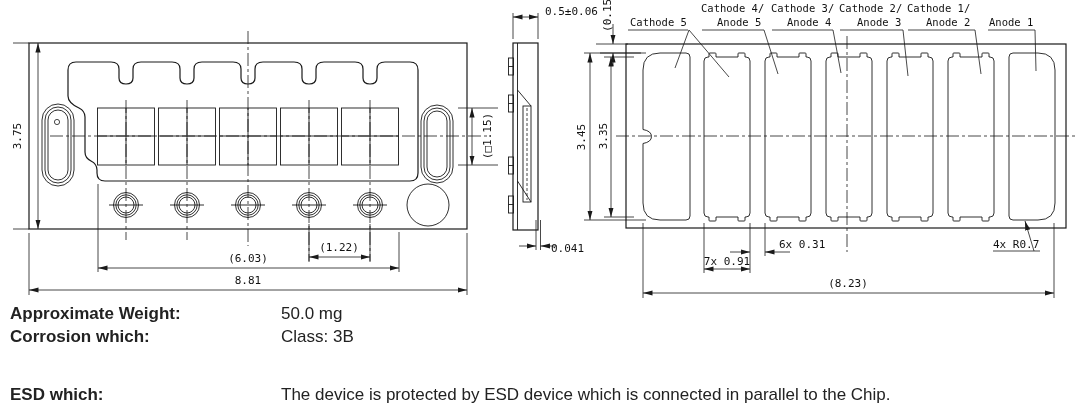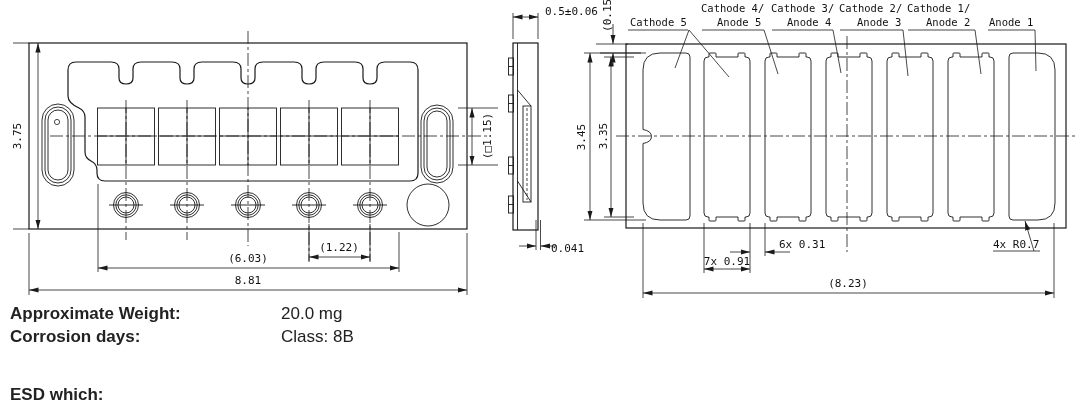--- a/index.html
+++ b/index.html
@@ -262,22 +262,23 @@
       <line class="dim" x1="643" y1="223" x2="643" y2="298"></line>
       <line class="dim" x1="1054" y1="223" x2="1054" y2="298"></line>
       <line class="dim" x1="643" y1="293" x2="1054" y2="293" marker-start="url(#ma)" marker-end="url(#ma)"></line>
       <text class="dimtxt" x="848" y="287" text-anchor="middle">(8.23)</text>
     </g>
   </g>
 </svg>
 
 <div class="specs">
   <div class="spec-label" style="top:304px">Approximate Weight:</div>
-  <div class="spec-value" style="top:304px">20.0 mg</div>
-
-  <div class="spec-label" style="top:327px">Corrosion days:</div>
-  <div class="spec-value" style="top:327px">Class: 8B</div>
+  <div class="spec-value" style="top:304px">50.0 mg</div>
+
+  <div class="spec-label" style="top:327px">Corrosion which:</div>
+  <div class="spec-value" style="top:327px">Class: 3B</div>
 
 
   <div class="spec-label" style="top:385px">ESD which:</div>
+  <div class="spec-value" style="top:385px">The device is protected by ESD device which is connected in parallel to the Chip.</div>
 </div>
 
 </div>
 
 </body></html>

